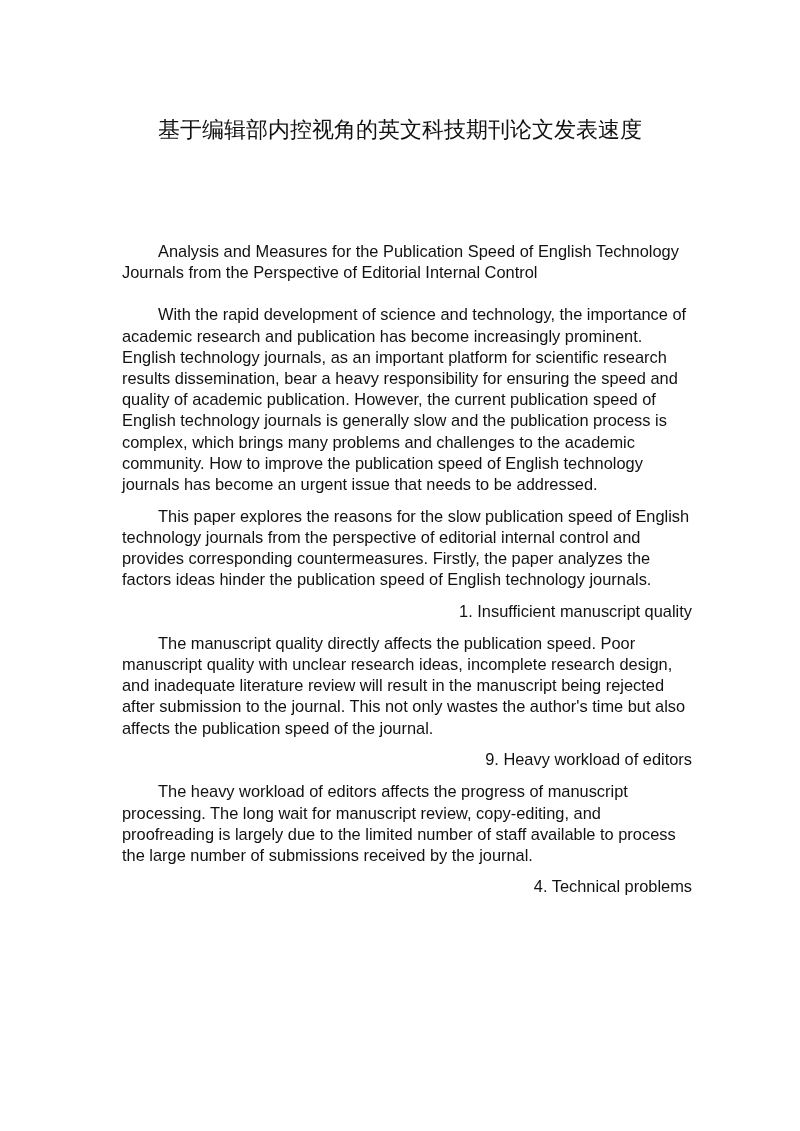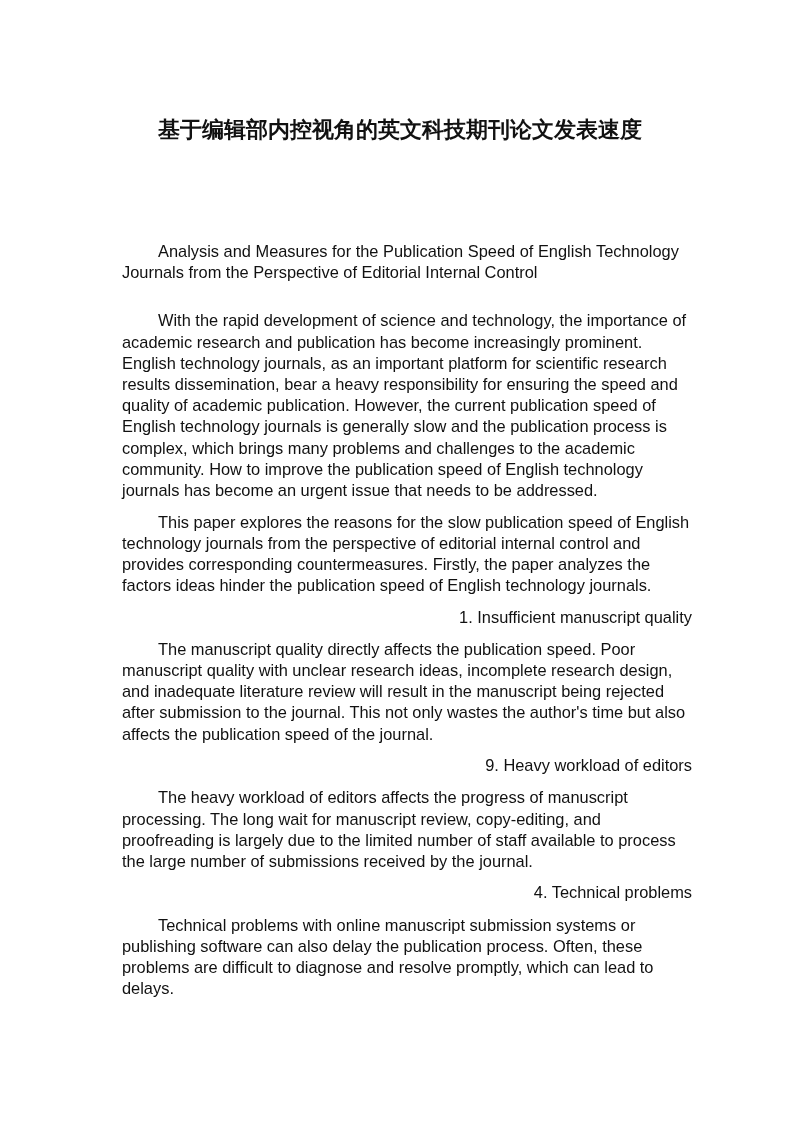--- a/index.html
+++ b/index.html
@@ -21,21 +21,21 @@
       width: 800px;
       height: 1131px;
       background: #ffffff;
     }
     .title {
       position: absolute;
       left: 0;
       width: 800px;
       text-align: center;
       font-family: "DejaVu Sans", sans-serif;
-      font-weight: bold;
+      font-weight: normal;
       font-size: 22px;
       line-height: 28px;
       color: #111111;
       margin: 0;
     }
     .title.l1 { top: 116px; }
     .title.l2 { top: 171px; }
     .body {
       position: absolute;
       left: 122px;
@@ -44,21 +44,21 @@
       font-family: "Liberation Sans", sans-serif;
       font-size: 16.4px;
       line-height: 21.2px;
       color: #111111;
     }
     .body p {
       margin: 0 0 10.3px 0;
       text-indent: 36px;
     }
     .body p.subtitle {
-      margin-bottom: 27px;
+      margin-bottom: 21px;
     }
     .body p.heading {
       margin-bottom: 11px;
       text-align: right;
     }
   </style>
 </head>
 <body>
 
 <div class="page">
@@ -66,15 +66,14 @@
 
   <div class="body">
     <p class="subtitle">Analysis and Measures for the Publication Speed of English Technology Journals from the Perspective of Editorial Internal Control</p>
     <p>With the rapid development of science and technology, the importance of academic research and publication has become increasingly prominent. English technology journals, as an important platform for scientific research results dissemination, bear a heavy responsibility for ensuring the speed and quality of academic publication. However, the current publication speed of English technology journals is generally slow and the publication process is complex, which brings many problems and challenges to the academic community. How to improve the publication speed of English technology journals has become an urgent issue that needs to be addressed.</p>
     <p>This paper explores the reasons for the slow publication speed of English technology journals from the perspective of editorial internal control and provides corresponding countermeasures. Firstly, the paper analyzes the factors ideas hinder the publication speed of English technology journals.</p>
     <p class="heading">1. Insufficient manuscript quality</p>
     <p>The manuscript quality directly affects the publication speed. Poor manuscript quality with unclear research ideas, incomplete research design, and inadequate literature review will result in the manuscript being rejected after submission to the journal. This not only wastes the author's time but also affects the publication speed of the journal.</p>
     <p class="heading">9. Heavy workload of editors</p>
     <p>The heavy workload of editors affects the progress of manuscript processing. The long wait for manuscript review, copy-editing, and proofreading is largely due to the limited number of staff available to process the large number of submissions received by the journal.</p>
     <p class="heading">4. Technical problems</p>
-    <p>Technical problems with online manuscript submission systems or publishing software can also delay the publication process. Often, these problems are difficult to diagnose and resolve promptly, which can lead to delays.</p>
   </div>
 </div>
 
 </body></html>

